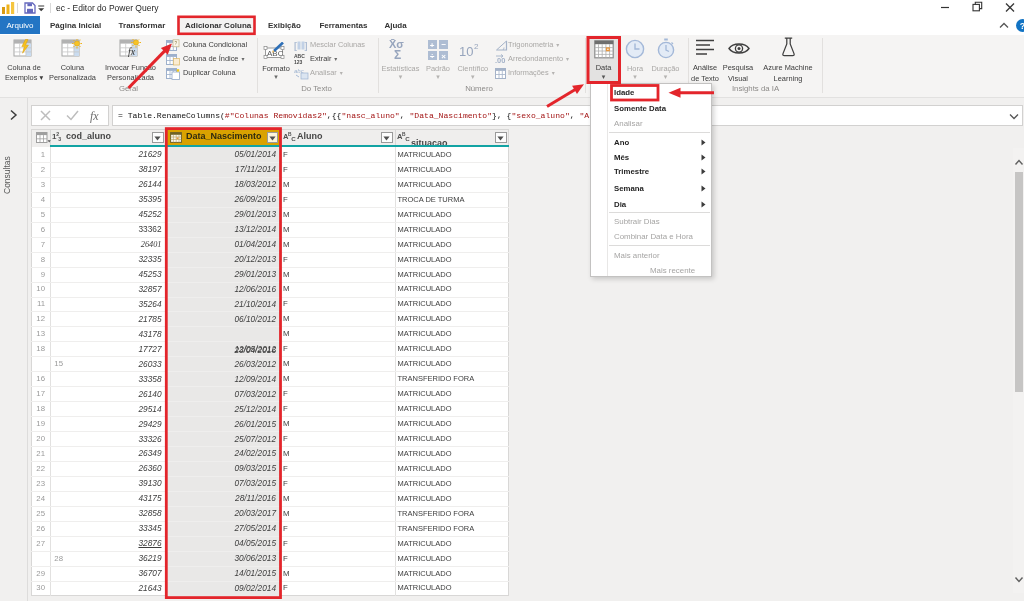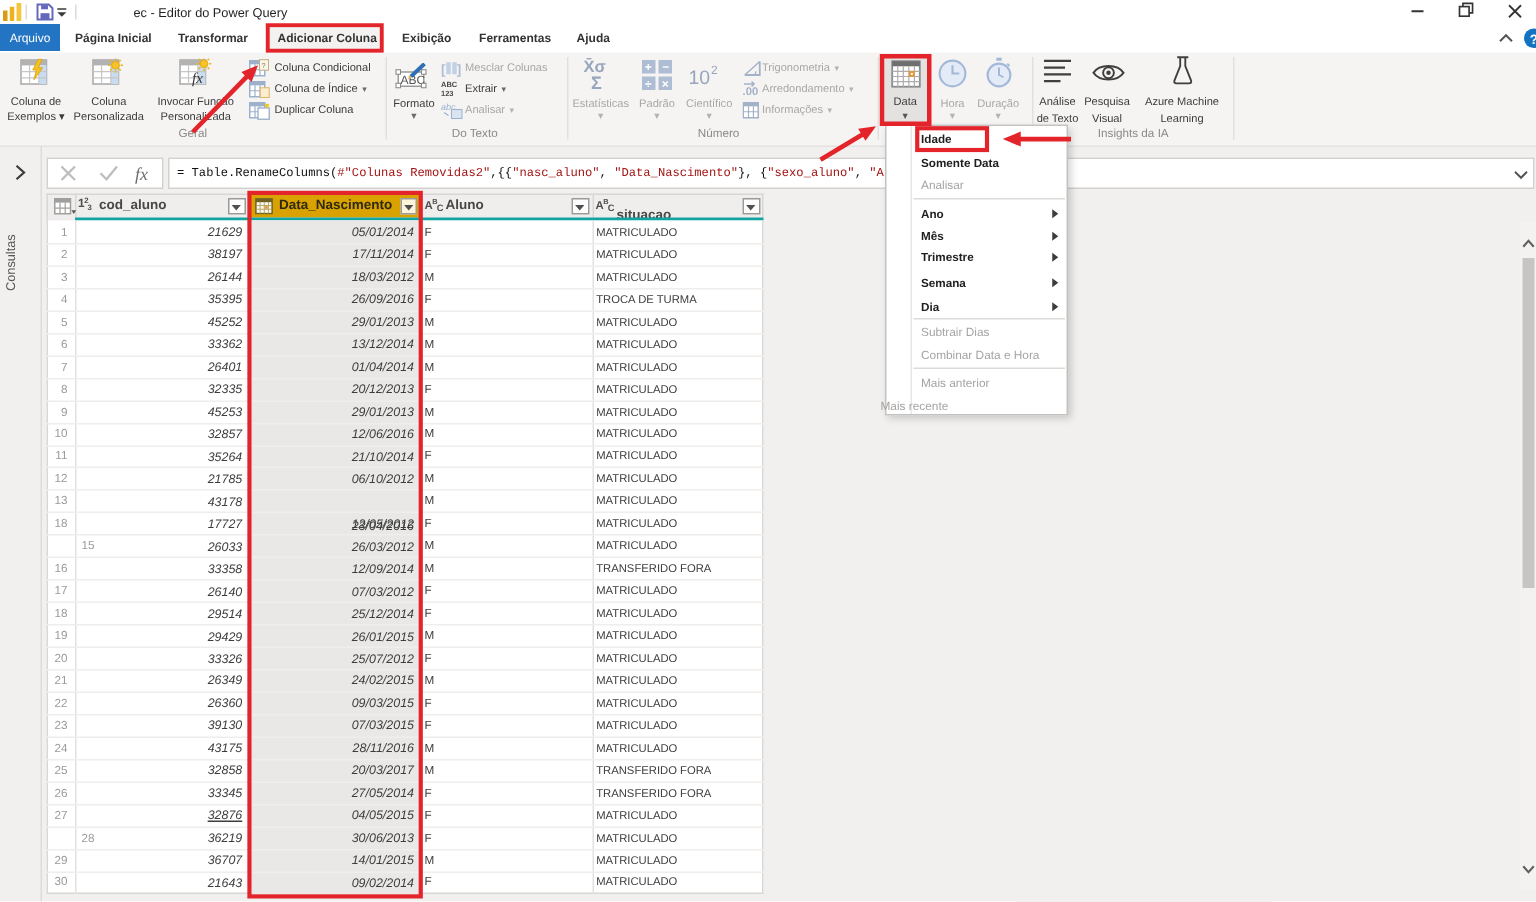--- a/index.html
+++ b/index.html
@@ -18,21 +18,21 @@
 <svg class="ab" style="left:24px;top:2px;" width="12" height="12" viewBox="0 0 12 12">
 <path d="M1 1 h7.5 l2.5 2.5 v7.5 h-10 z" fill="none" stroke="#6468bd" stroke-width="1.3"></path>
 <rect x="3.4" y="1.4" width="4.6" height="2.8" fill="#6468bd"></rect>
 <rect x="3" y="6.8" width="6" height="4.2" fill="#6468bd"></rect>
 </svg>
 <svg class="ab" style="left:37px;top:5px;" width="9" height="7" viewBox="0 0 9 7">
 <rect x="1.2" y="0.5" width="6" height="1" fill="#3a3a3a"></rect>
 <polygon points="1.2,3.2 7.2,3.2 4.2,6.2" fill="#3a3a3a"></polygon>
 </svg>
 <div class="ab" style="left:50px;top:3px;width:1px;height:10px;background:#d9d9d9;"></div>
-<div class="ab" style="left:56px;top:3px;font-size:8.5px;color:#1f1f1f;margin-left:33px;">ec - Editor do Power Query</div>
+<div class="ab" style="left:56px;top:3px;font-size:8.5px;color:#1f1f1f;">ec - Editor do Power Query</div>
 <svg class="ab" style="left:935px;top:0px;" width="89" height="15" viewBox="0 0 89 15">
 <line x1="6" y1="7.5" x2="14" y2="7.5" stroke="#333" stroke-width="1.2"></line>
 <rect x="38" y="4.4" width="6.4" height="6.4" fill="none" stroke="#333" stroke-width="1.1"></rect>
 <path d="M40.3 4.4 v-2.2 h6.4 v6.4 h-2.2" fill="none" stroke="#333" stroke-width="1.1"></path>
 <line x1="71" y1="3.5" x2="79" y2="11.5" stroke="#333" stroke-width="1.2"></line>
 <line x1="79" y1="3.5" x2="71" y2="11.5" stroke="#333" stroke-width="1.2"></line>
 </svg>
 <div class="ab" style="left:0;top:16px;width:1024px;height:19px;background:#fff;"></div>
 <div class="ab ctr" style="left:0;top:16px;width:40px;height:18px;background:#2375c4;color:#fff;font-size:8px;">Arquivo</div>
 <div class="ab" style="left:179px;top:16px;width:76px;height:18px;background:#f3f2f1;"></div>
@@ -358,27 +358,27 @@
 <div class="ab" style="left:283.0px;top:191.8px;height:14.95px;display:flex;align-items:center;font-size:7.8px;color:#3d3d3d;">F</div>
 <div class="ab" style="left:397.5px;top:191.8px;height:14.95px;display:flex;align-items:center;font-size:7.5px;color:#3d3d3d;">TROCA DE TURMA</div>
 <div class="ab" style="left:31.0px;top:206.8px;width:477.5px;height:1px;background:#efeeed;"></div>
 <div class="ab" style="left:31.0px;top:206.8px;width:14.0px;height:14.95px;display:flex;align-items:center;justify-content:flex-end;font-size:7.8px;color:#9a9a9a;">5</div>
 <div class="ab" style="left:50.0px;top:206.8px;width:111.5px;height:14.95px;display:flex;align-items:center;justify-content:flex-end;font-size:8.3px;font-style:italic;color:#3d3d3d;">45252</div>
 <div class="ab" style="left:165.5px;top:206.8px;width:110.5px;height:14.95px;display:flex;align-items:center;justify-content:flex-end;font-size:8.3px;font-style:italic;color:#3d3d3d;">29/01/2013</div>
 <div class="ab" style="left:283.0px;top:206.8px;height:14.95px;display:flex;align-items:center;font-size:7.8px;color:#3d3d3d;">M</div>
 <div class="ab" style="left:397.5px;top:206.8px;height:14.95px;display:flex;align-items:center;font-size:7.5px;color:#3d3d3d;">MATRICULADO</div>
 <div class="ab" style="left:31.0px;top:221.8px;width:477.5px;height:1px;background:#efeeed;"></div>
 <div class="ab" style="left:31.0px;top:221.8px;width:14.0px;height:14.95px;display:flex;align-items:center;justify-content:flex-end;font-size:7.8px;color:#9a9a9a;">6</div>
-<div class="ab" style="left:50.0px;top:221.8px;width:111.5px;height:14.95px;display:flex;align-items:center;justify-content:flex-end;font-size:8.3px;font-style:italic;color:#3d3d3d;padding-left:48px;">33362</div>
+<div class="ab" style="left:50.0px;top:221.8px;width:111.5px;height:14.95px;display:flex;align-items:center;justify-content:flex-end;font-size:8.3px;color:#3d3d3d;padding-left:48px;">33362</div>
 <div class="ab" style="left:165.5px;top:221.8px;width:110.5px;height:14.95px;display:flex;align-items:center;justify-content:flex-end;font-size:8.3px;font-style:italic;color:#3d3d3d;">13/12/2014</div>
 <div class="ab" style="left:283.0px;top:221.8px;height:14.95px;display:flex;align-items:center;font-size:7.8px;color:#3d3d3d;">M</div>
 <div class="ab" style="left:397.5px;top:221.8px;height:14.95px;display:flex;align-items:center;font-size:7.5px;color:#3d3d3d;">MATRICULADO</div>
 <div class="ab" style="left:31.0px;top:236.7px;width:477.5px;height:1px;background:#efeeed;"></div>
 <div class="ab" style="left:31.0px;top:236.7px;width:14.0px;height:14.95px;display:flex;align-items:center;justify-content:flex-end;font-size:7.8px;color:#9a9a9a;">7</div>
-<div class="ab" style="left:50.0px;top:236.7px;width:111.5px;height:14.95px;display:flex;align-items:center;justify-content:flex-end;font-size:8.3px;font-style:italic;color:#3d3d3d;">26401</div>
+<div class="ab" style="left:50.0px;top:236.7px;width:111.5px;height:14.95px;display:flex;align-items:center;justify-content:flex-end;font-size:8.3px;font-style:italic;color:#3d3d3d;font-family:Liberation Serif, serif;">26401</div>
 <div class="ab" style="left:165.5px;top:236.7px;width:110.5px;height:14.95px;display:flex;align-items:center;justify-content:flex-end;font-size:8.3px;font-style:italic;color:#3d3d3d;">01/04/2014</div>
 <div class="ab" style="left:283.0px;top:236.7px;height:14.95px;display:flex;align-items:center;font-size:7.8px;color:#3d3d3d;">M</div>
 <div class="ab" style="left:397.5px;top:236.7px;height:14.95px;display:flex;align-items:center;font-size:7.5px;color:#3d3d3d;">MATRICULADO</div>
 <div class="ab" style="left:31.0px;top:251.6px;width:477.5px;height:1px;background:#efeeed;"></div>
 <div class="ab" style="left:31.0px;top:251.6px;width:14.0px;height:14.95px;display:flex;align-items:center;justify-content:flex-end;font-size:7.8px;color:#9a9a9a;">8</div>
 <div class="ab" style="left:50.0px;top:251.6px;width:111.5px;height:14.95px;display:flex;align-items:center;justify-content:flex-end;font-size:8.3px;font-style:italic;color:#3d3d3d;">32335</div>
 <div class="ab" style="left:165.5px;top:251.6px;width:110.5px;height:14.95px;display:flex;align-items:center;justify-content:flex-end;font-size:8.3px;font-style:italic;color:#3d3d3d;">20/12/2013</div>
 <div class="ab" style="left:283.0px;top:251.6px;height:14.95px;display:flex;align-items:center;font-size:7.8px;color:#3d3d3d;">F</div>
 <div class="ab" style="left:397.5px;top:251.6px;height:14.95px;display:flex;align-items:center;font-size:7.5px;color:#3d3d3d;">MATRICULADO</div>
 <div class="ab" style="left:31.0px;top:266.6px;width:477.5px;height:1px;background:#efeeed;"></div>
@@ -527,21 +527,21 @@
 <div class="ab" style="left:614px;top:101.8px;height:14px;display:flex;align-items:center;font-size:7.8px;font-weight:700;color:#1f1f1f;white-space:nowrap;z-index:42;">Somente Data</div>
 <div class="ab" style="left:614px;top:116.0px;height:14px;display:flex;align-items:center;font-size:7.9px;font-weight:400;color:#a5a4a3;white-space:nowrap;z-index:42;">Analisar</div>
 <div class="ab" style="left:614px;top:135.2px;height:14px;display:flex;align-items:center;font-size:7.8px;font-weight:700;color:#1f1f1f;white-space:nowrap;z-index:42;">Ano</div>
 <div class="ab" style="left:614px;top:150.0px;height:14px;display:flex;align-items:center;font-size:7.8px;font-weight:700;color:#1f1f1f;white-space:nowrap;z-index:42;">Mês</div>
 <div class="ab" style="left:614px;top:164.8px;height:14px;display:flex;align-items:center;font-size:7.8px;font-weight:700;color:#1f1f1f;white-space:nowrap;z-index:42;">Trimestre</div>
 <div class="ab" style="left:614px;top:181.5px;height:14px;display:flex;align-items:center;font-size:7.8px;font-weight:700;color:#1f1f1f;white-space:nowrap;z-index:42;">Semana</div>
 <div class="ab" style="left:614px;top:197.0px;height:14px;display:flex;align-items:center;font-size:7.8px;font-weight:700;color:#1f1f1f;white-space:nowrap;z-index:42;">Dia</div>
 <div class="ab" style="left:614px;top:214.7px;height:14px;display:flex;align-items:center;font-size:7.9px;font-weight:400;color:#a5a4a3;white-space:nowrap;z-index:42;">Subtrair Dias</div>
 <div class="ab" style="left:614px;top:229.8px;height:14px;display:flex;align-items:center;font-size:7.9px;font-weight:400;color:#a5a4a3;white-space:nowrap;z-index:42;">Combinar Data e Hora</div>
 <div class="ab" style="left:614px;top:248.2px;height:14px;display:flex;align-items:center;font-size:7.9px;font-weight:400;color:#a5a4a3;white-space:nowrap;z-index:42;">Mais anterior</div>
-<div class="ab" style="left:587px;top:263.0px;height:14px;display:flex;align-items:center;font-size:7.9px;font-weight:400;color:#a5a4a3;white-space:nowrap;z-index:42;">Mais recente</div>
+<div class="ab" style="left:650px;top:263.0px;height:14px;display:flex;align-items:center;font-size:7.9px;font-weight:400;color:#a5a4a3;white-space:nowrap;z-index:42;">Mais recente</div>
 <svg class="ab" style="left:701px;top:138.7px;z-index:42;" width="5" height="7" viewBox="0 0 5 7">
       <polygon points="0.5,0.5 4.5,3.5 0.5,6.5" fill="#3c3c3c"></polygon>
     </svg>
 <svg class="ab" style="left:701px;top:153.5px;z-index:42;" width="5" height="7" viewBox="0 0 5 7">
       <polygon points="0.5,0.5 4.5,3.5 0.5,6.5" fill="#3c3c3c"></polygon>
     </svg>
 <svg class="ab" style="left:701px;top:168.3px;z-index:42;" width="5" height="7" viewBox="0 0 5 7">
       <polygon points="0.5,0.5 4.5,3.5 0.5,6.5" fill="#3c3c3c"></polygon>
     </svg>
 <svg class="ab" style="left:701px;top:185.0px;z-index:42;" width="5" height="7" viewBox="0 0 5 7">

